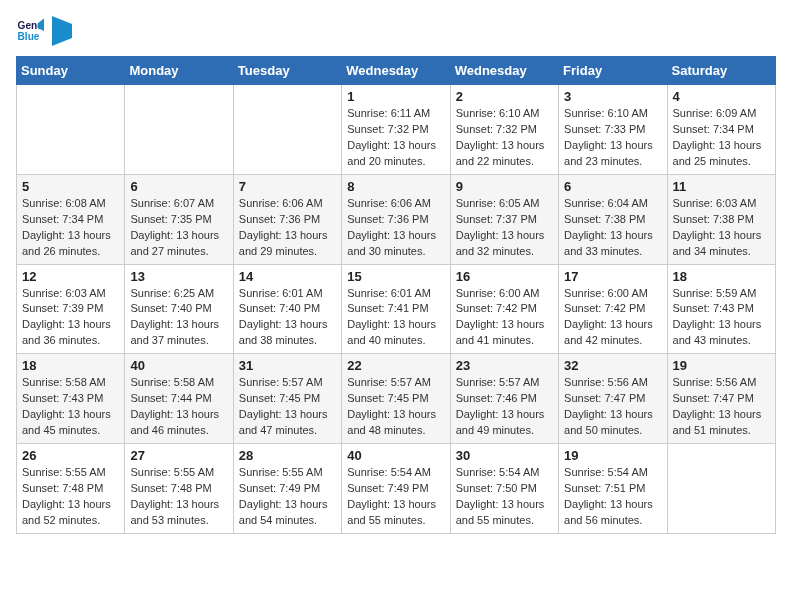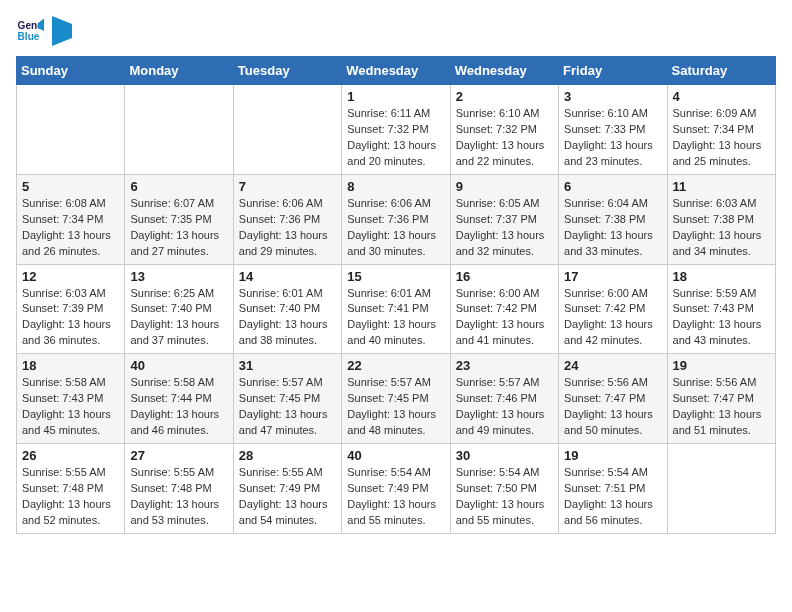--- a/index.html
+++ b/index.html
@@ -280,21 +280,21 @@
 and 48 minutes.</div>
         </td>
         <td>
           <span class="day-number">23</span>
           <div class="day-info" style="white-space: pre-line;">Sunrise: 5:57 AM
 Sunset: 7:46 PM
 Daylight: 13 hours
 and 49 minutes.</div>
         </td>
         <td>
-          <span class="day-number">24</span>
+          <span class="day-number">32</span>
           <div class="day-info" style="white-space: pre-line;">Sunrise: 5:56 AM
 Sunset: 7:47 PM
 Daylight: 13 hours
 and 50 minutes.</div>
         </td>
         <td>
           <span class="day-number">19</span>
           <div class="day-info" style="white-space: pre-line;">Sunrise: 5:56 AM
 Sunset: 7:47 PM
 Daylight: 13 hours

